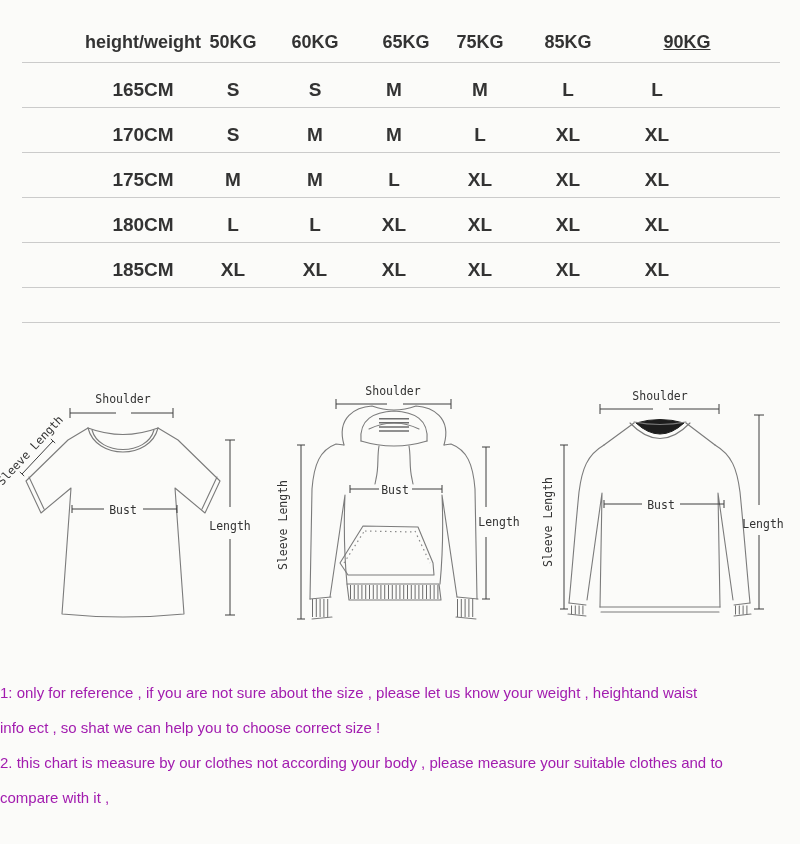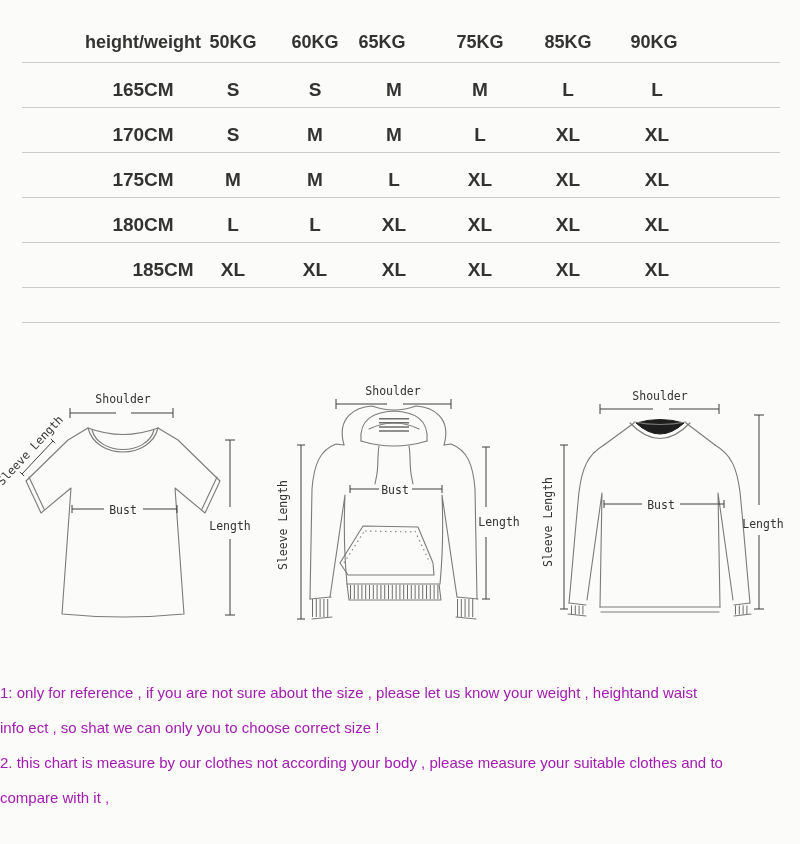--- a/index.html
+++ b/index.html
@@ -32,24 +32,24 @@
   .note-line{line-height:35px;white-space:nowrap;}
 </style>
 </head>
 <body>
 
 <div class="size-table">
     <div class="trow thead" style="height: 62px;">
       <span class="tcell" style="left: 121px;">height/weight</span>
       <span class="tcell" style="left: 211px;">50KG</span>
       <span class="tcell" style="left: 293px;">60KG</span>
-      <span class="tcell" style="left: 360px; margin-top: 46px;">65KG</span>
+      <span class="tcell" style="left: 384px; margin-top: 46px;">65KG</span>
       <span class="tcell" style="left: 458px;">75KG</span>
       <span class="tcell" style="left: 546px;">85KG</span>
-      <span class="tcell" style="left: 632px;">90KG</span>
+      <span class="tcell" style="left: 665px; text-decoration: underline;">90KG</span>
     </div>
     <div class="trow" style="height: 44px;">
       <span class="tcell" style="left: 121px;">165CM</span>
       <span class="tcell" style="left: 211px;">S</span>
       <span class="tcell" style="left: 293px;">S</span>
       <span class="tcell" style="left: 372px;">M</span>
       <span class="tcell" style="left: 458px;">M</span>
       <span class="tcell" style="left: 546px;">L</span>
       <span class="tcell" style="left: 635px;">L</span>
     </div>
@@ -74,21 +74,21 @@
     <div class="trow" style="height: 44px;">
       <span class="tcell" style="left: 121px;">180CM</span>
       <span class="tcell" style="left: 211px;">L</span>
       <span class="tcell" style="left: 293px;">L</span>
       <span class="tcell" style="left: 372px;">XL</span>
       <span class="tcell" style="left: 458px;">XL</span>
       <span class="tcell" style="left: 546px;">XL</span>
       <span class="tcell" style="left: 635px;">XL</span>
     </div>
     <div class="trow" style="height: 44px;">
-      <span class="tcell" style="left: 121px; margin-left: 20px;">185CM</span>
+      <span class="tcell" style="left: 121px;">185CM</span>
       <span class="tcell" style="left: 211px;">XL</span>
       <span class="tcell" style="left: 293px;">XL</span>
       <span class="tcell" style="left: 372px;">XL</span>
       <span class="tcell" style="left: 458px;">XL</span>
       <span class="tcell" style="left: 546px;">XL</span>
       <span class="tcell" style="left: 635px;">XL</span>
     </div>
     <div class="trow" style="height: 34px;"></div>
   </div>
 
@@ -158,16 +158,16 @@
     <text x="129" y="142" text-anchor="middle">Bust</text>
     <path class="measure" d="M32,78 V242 M28,78 H36 M28,242 H36"></path>
     <text transform="translate(20,155) rotate(-90)" text-anchor="middle">Sleeve Length</text>
     <path class="measure" d="M227,48 V138 M227,168 V242 M222,48 H232 M222,242 H232"></path>
     <text x="231" y="161" text-anchor="middle">Length</text>
   </svg>
 </div>
 
 <div class="notes">
   <div class="note-line">1:  only for reference ,  if you are not sure about the size ,  please let us know your weight ,  heightand waist</div>
-  <div class="note-line">info ect ,  so shat we can only you to choose correct size !</div>
+  <div class="note-line">info ect ,  so shat we can help you to choose correct size !</div>
   <div class="note-line">2. this chart is measure by our clothes not according your body ,  please measure your suitable clothes and to</div>
   <div class="note-line">compare with it ,</div>
 </div>
 
 </body></html>

